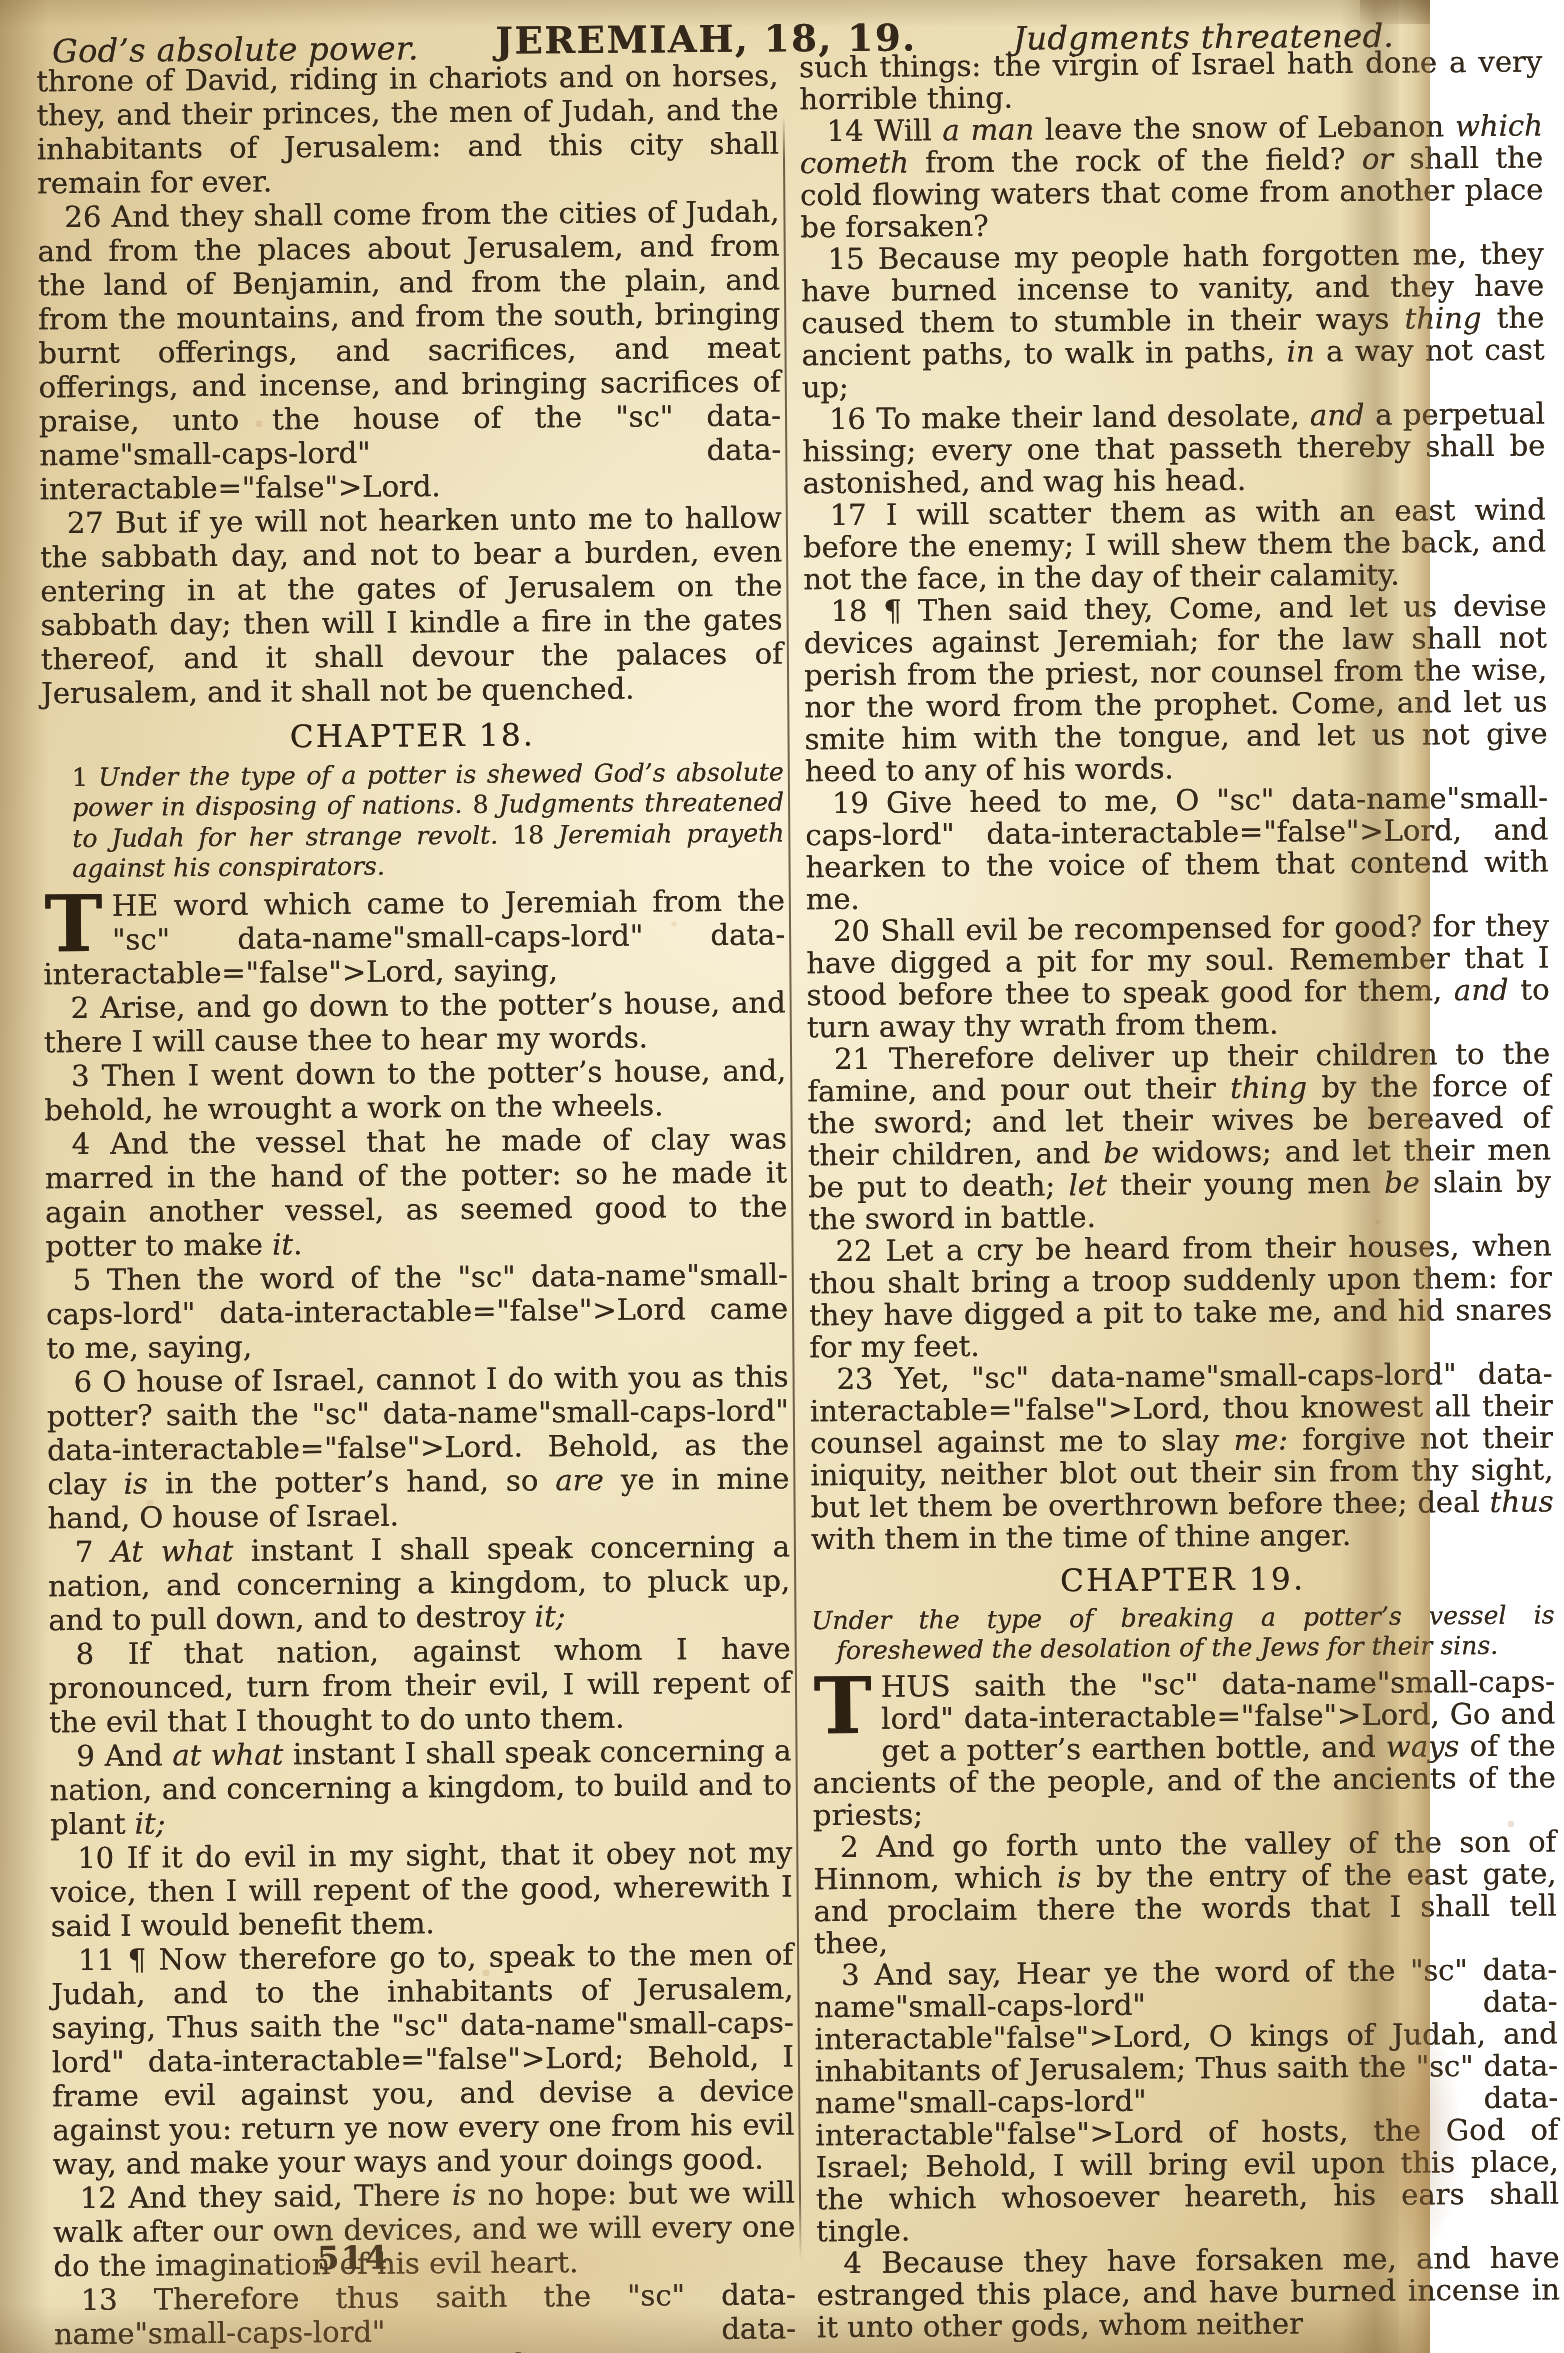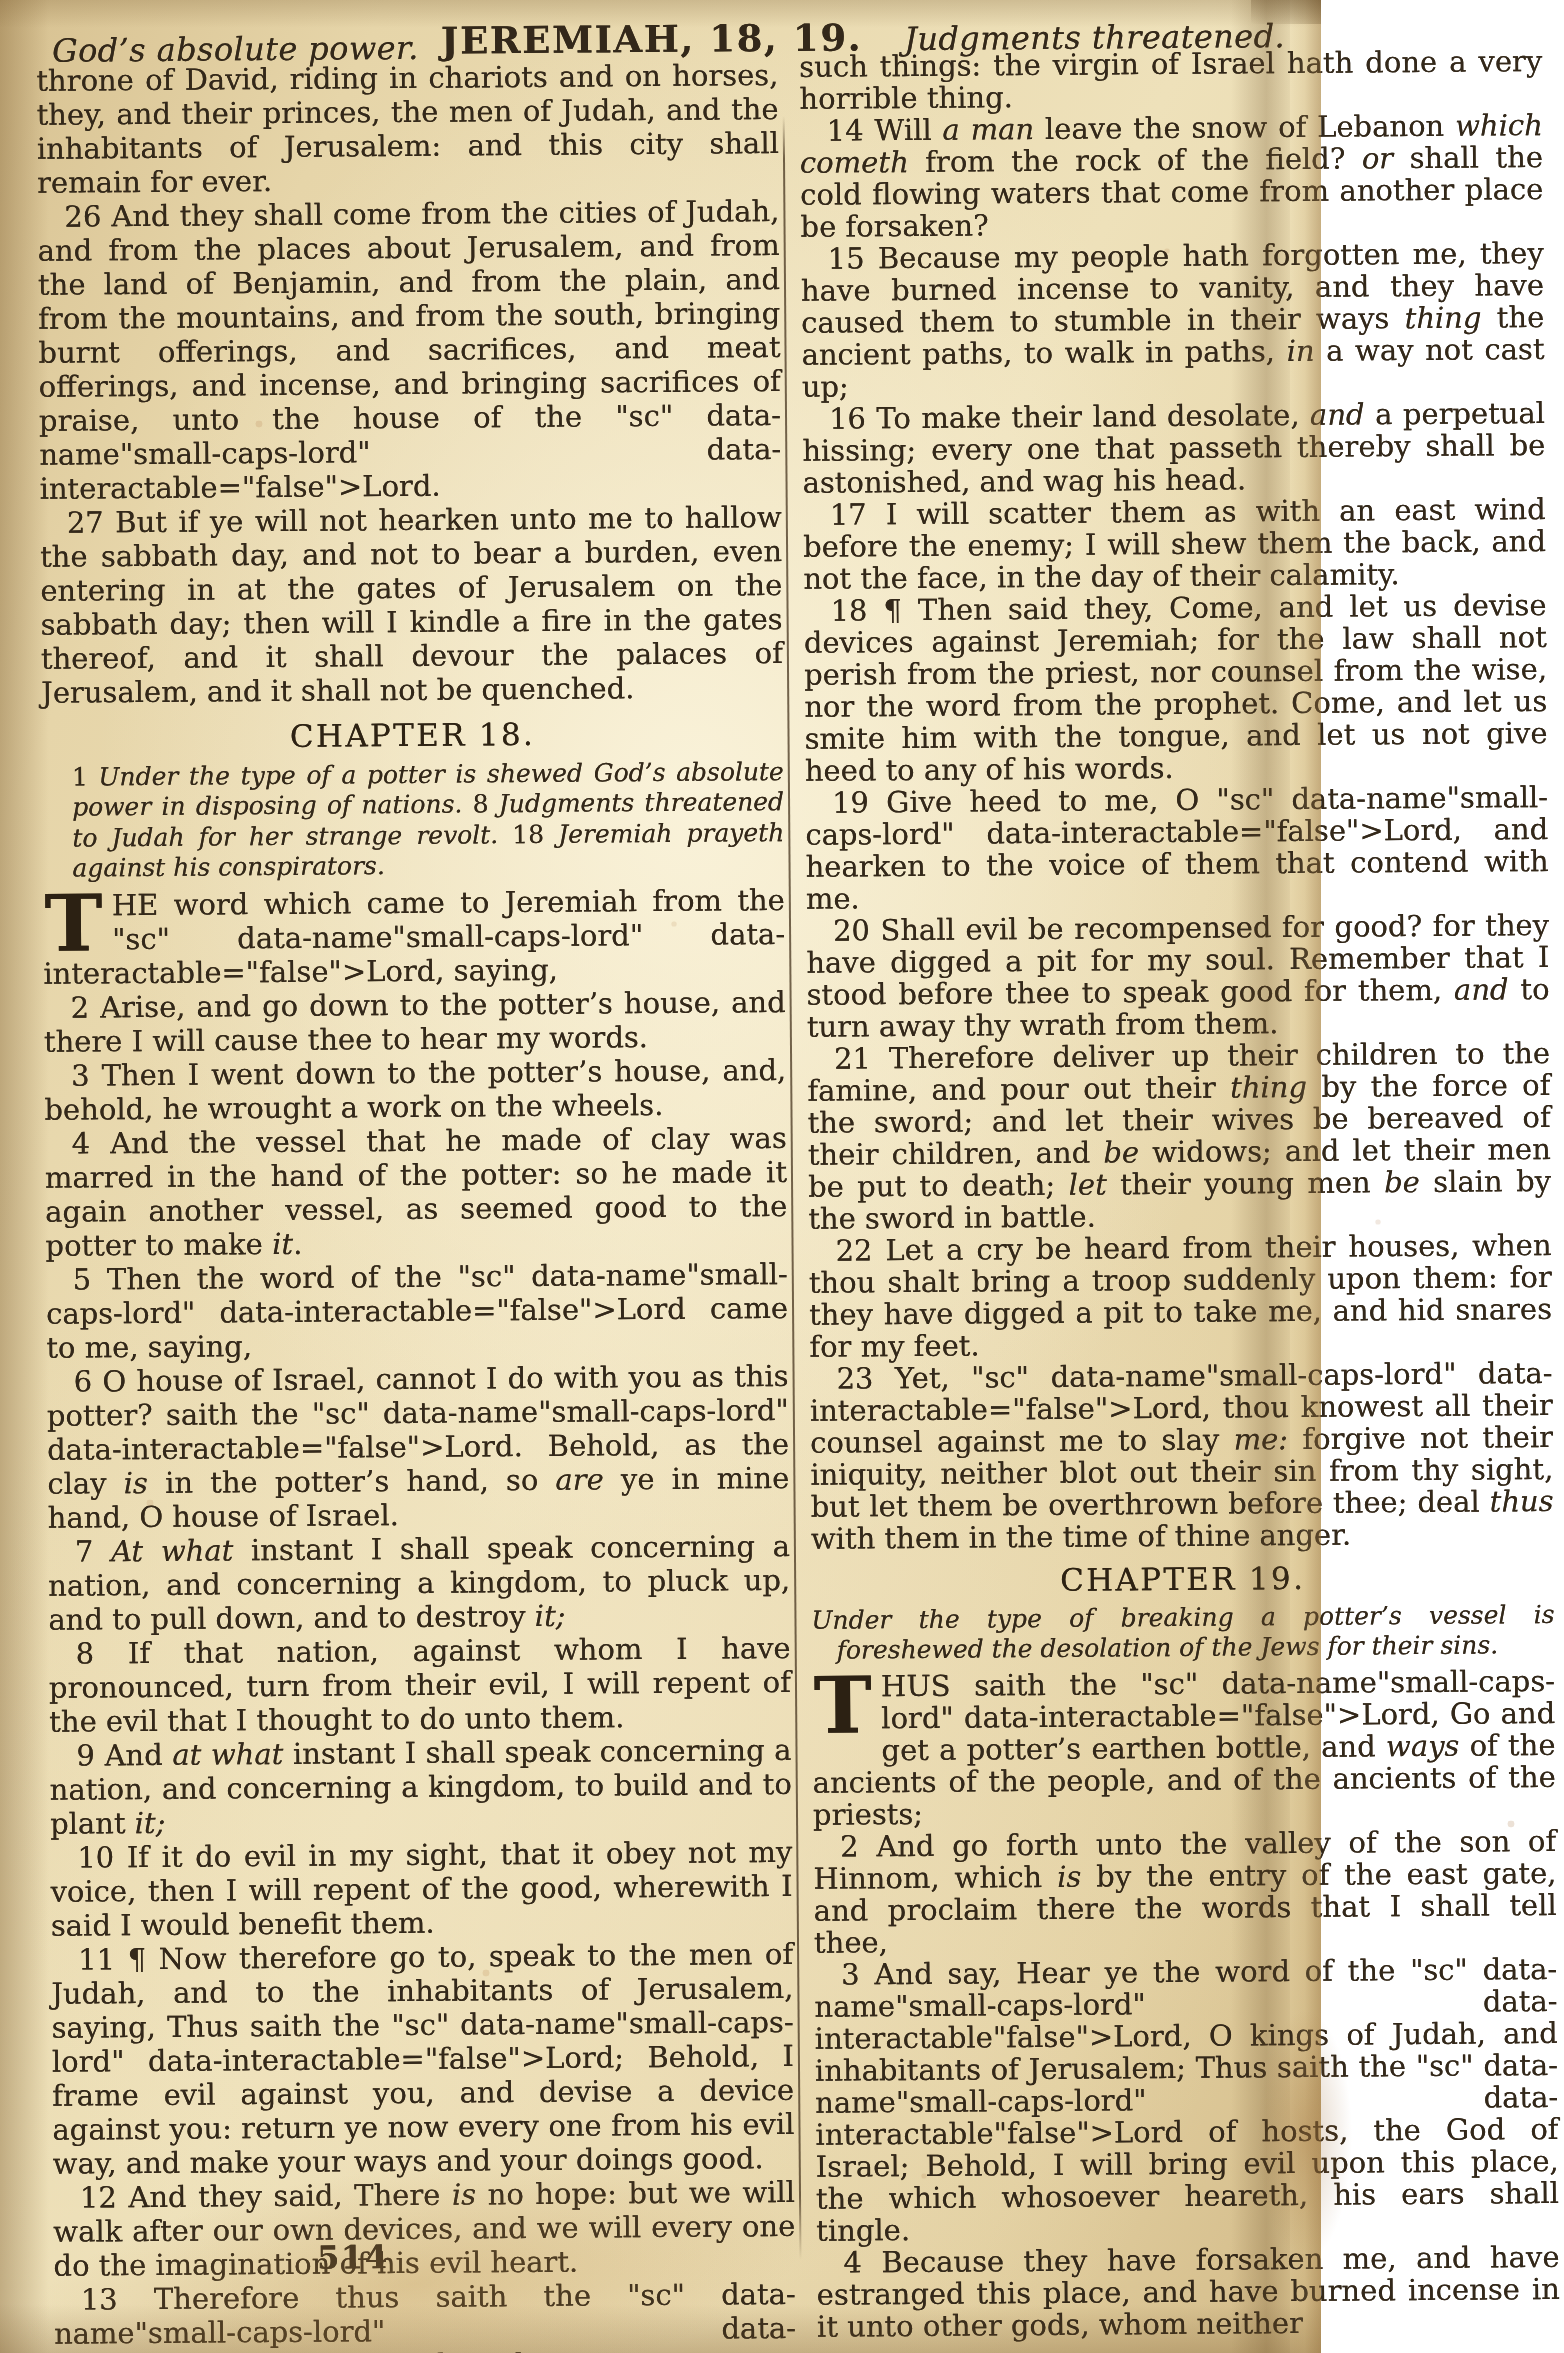--- a/index.html
+++ b/index.html
@@ -1,17 +1,17 @@
 <!DOCTYPE html>
 <html style="font-size:12.5px"><head>
 <meta charset="utf-8">
 <style>
   html,body{margin:0;padding:0;width:1565px;height:2354px;overflow:hidden;
     font-family:"DejaVu Serif","Liberation Serif",serif;}
-  .photo{position:relative;width:1321px;height:2354px;
+  .photo{position:relative;width:1430px;height:2354px;
     background-color:#e7d6ab;
     background-image:
       radial-gradient(ellipse 62% 46% at 52% 34%, rgba(250,243,219,.95), rgba(250,243,219,0) 72%),
       radial-gradient(ellipse 66% 48% at 48% 72%, rgba(243,231,198,.6), rgba(243,231,198,0) 75%),
       linear-gradient(115deg,#d7c191 0%,#e6d5a9 16%,#eee1ba 50%,#e2cfa0 84%,#d2ba88 100%);}
   .overlay{position:absolute;pointer-events:none;}
   .edge-left{left:0;top:0;bottom:0;width:49px;background:linear-gradient(to right,rgba(122,90,44,.38),rgba(122,90,44,0));}
   .edge-top{left:0;right:0;top:0;height:28px;background:linear-gradient(to bottom,rgba(118,88,44,.25),rgba(118,88,44,0));}
   .edge-bottom{left:0;right:0;bottom:0;height:50px;background:linear-gradient(to top,rgba(118,86,42,.30),rgba(118,86,42,0));}
   .fold-right{top:0;bottom:0;right:31px;width:59px;background:linear-gradient(to right,rgba(108,80,40,0),rgba(108,80,40,.28) 60%,rgba(108,80,40,.06));}

